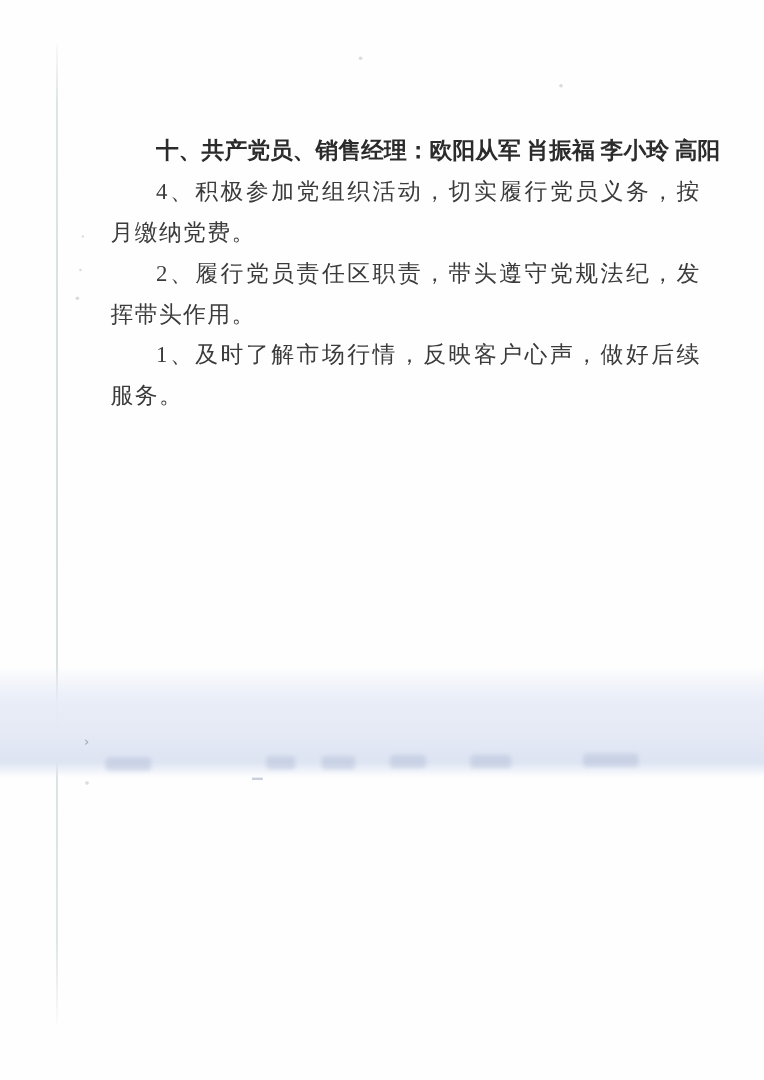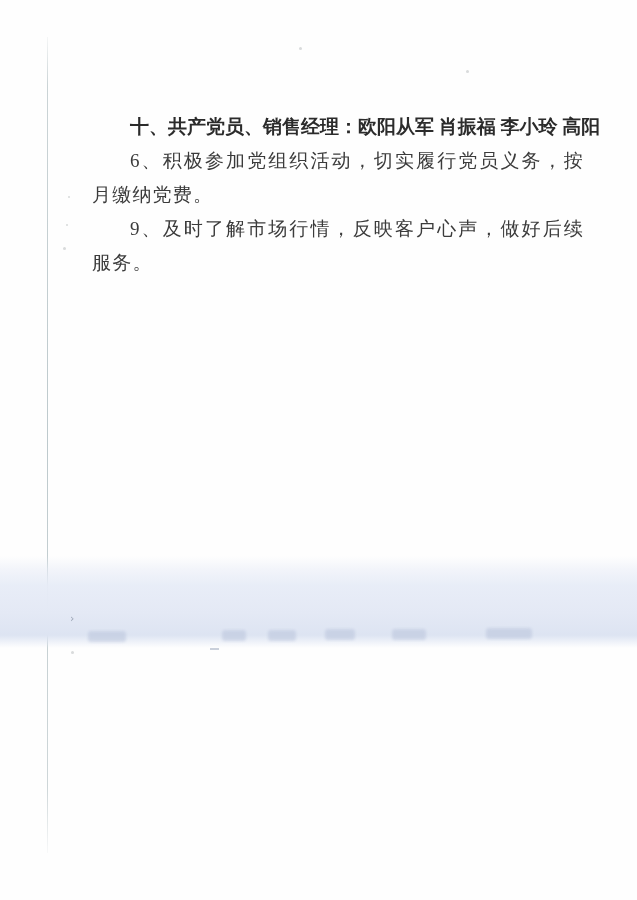--- a/index.html
+++ b/index.html
@@ -108,22 +108,23 @@
 </style>
 </head>
 <body>
 
 <div class="page">
 
   <div class="scan-edge-line"></div>
 
   <div class="doc-text">
     <p class="heading">十、共产党员、销售经理：欧阳从军 肖振福 李小玲 高阳</p>
-    <p class="para">6、积极参加党组织活动，切实履行党员义务，按月缴纳党费。</p>
-    <p class="para">9、及时了解市场行情，反映客户心声，做好后续服务。</p>
+    <p class="para">4、积极参加党组织活动，切实履行党员义务，按月缴纳党费。</p>
+    <p class="para">2、履行党员责任区职责，带头遵守党规法纪，发挥带头作用。</p>
+    <p class="para">1、及时了解市场行情，反映客户心声，做好后续服务。</p>
   </div>
 
   <div class="bleed-band"></div>
 
   <div class="smudge" style="left:88px;  top:631px; width:38px;"></div>
   <div class="smudge" style="left:222px; top:630px; width:24px;"></div>
   <div class="smudge" style="left:268px; top:630px; width:28px;"></div>
   <div class="smudge" style="left:325px; top:629px; width:30px;"></div>
   <div class="smudge" style="left:392px; top:629px; width:34px;"></div>
   <div class="smudge" style="left:486px; top:628px; width:46px;"></div>

